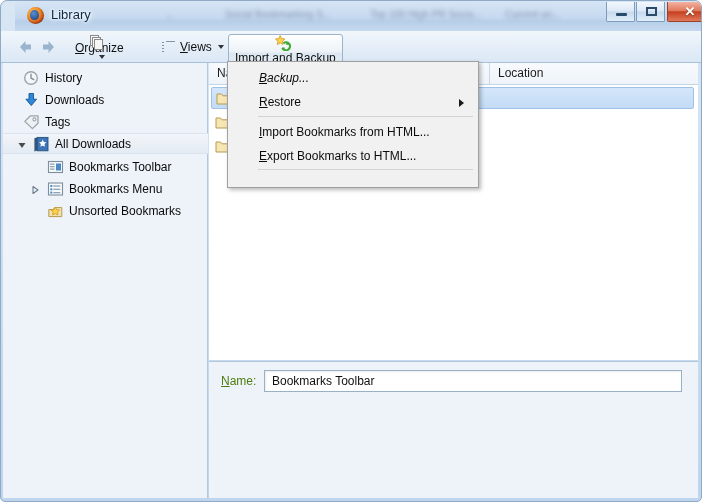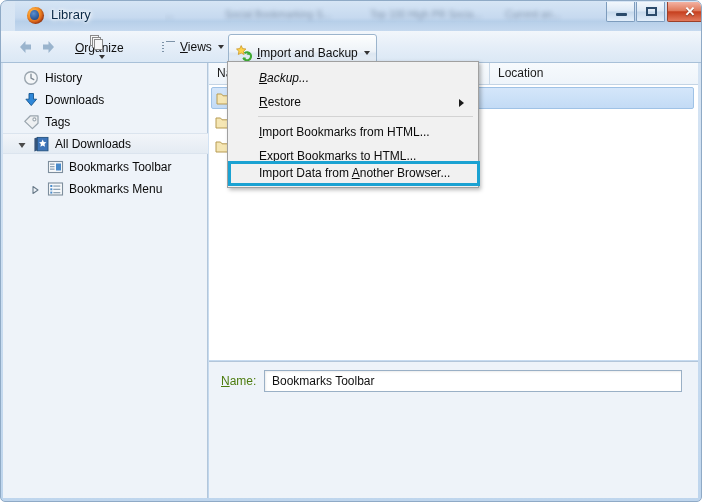--- a/index.html
+++ b/index.html
@@ -109,21 +109,21 @@
     cursor: default;
   }
   #tb-organize { left: 68px; flex-direction: column; }
   #tb-views { left: 155px; }
   #tb-import {
     left: 227px;
     background: linear-gradient(to bottom, #fdfefe 0%, #eef3f8 45%, #dde7f1 52%, #eff4f9 100%);
     border: 1px solid #9bb4cc;
     border-radius: 3px;
     box-shadow: inset 0 1px 0 #ffffff;
-    height: 38px; top: 3px;
+    height: 38px; top: 3px; flex-direction: column;
   }
   .tb-label u { text-decoration: underline; }
   .caret {
     display: inline-block; margin-left: 6px;
     width: 0; height: 0;
     border-left: 3.5px solid transparent;
     border-right: 3.5px solid transparent;
     border-top: 4px solid #333;
     vertical-align: middle;
   }
@@ -460,20 +460,29 @@
           <rect x="3.3" y="7.3" width="2" height="2" fill="#4a8ac9"></rect>
           <rect x="3.3" y="10.6" width="2" height="2" fill="#4a8ac9"></rect>
           <rect x="6.3" y="4.4" width="7" height="1.3" fill="#8fa4b6"></rect>
           <rect x="6.3" y="7.7" width="7" height="1.3" fill="#8fa4b6"></rect>
           <rect x="6.3" y="11" width="7" height="1.3" fill="#8fa4b6"></rect>
         </svg>
       </span>
       <span>Bookmarks Menu</span>
     </div>
 
+    <div class="side-item" id="side-unsorted" style="top:137px; left:44px;">
+      <span class="ico">
+        <svg width="17" height="16" viewBox="0 0 17 16">
+          <path d="M1.8 6.5 L6.2 6.5 L7.6 4.6 L14.8 4.6 L14.8 13.6 L1.8 13.6 Z" fill="#f2e2b0" stroke="#b99b4e" stroke-width="1"></path>
+          <path d="M8.3 4.0 L9.6 6.7 L12.6 7.1 L10.4 9.1 L11.0 12.0 L8.3 10.6 L5.6 12.0 L6.2 9.1 L4.0 7.1 L7.0 6.7 Z" fill="#ffd24a" stroke="#c9982a" stroke-width="0.8" stroke-linejoin="round"></path>
+        </svg>
+      </span>
+      <span>Unsorted Bookmarks</span>
+    </div>
   </div>
 
   <div id="listpane">
     <div id="colheader">
       <div class="colh" id="colh-name">Name</div>
       <div class="colh" id="colh-location">Location</div>
     </div>
 
     <div class="listrow" id="listrow-0">
       <span class="ico">
@@ -521,17 +530,14 @@
     <div class="menu-sep" style="top:54px;"></div>
     <div class="menu-item" style="top:58px;">
       <u>I</u>mport Bookmarks from HTML...
     </div>
     <div class="menu-item" style="top:82px;">
       <u>E</u>xport Bookmarks to HTML...
     </div>
     <div class="menu-sep" style="top:107px;"></div>
   </div>
 
-  <div id="menu-highlight">
-    <span class="mh-label">Import Data from <u>A</u>nother Browser...</span>
-  </div>
 
 </div>
 
 </body></html>

